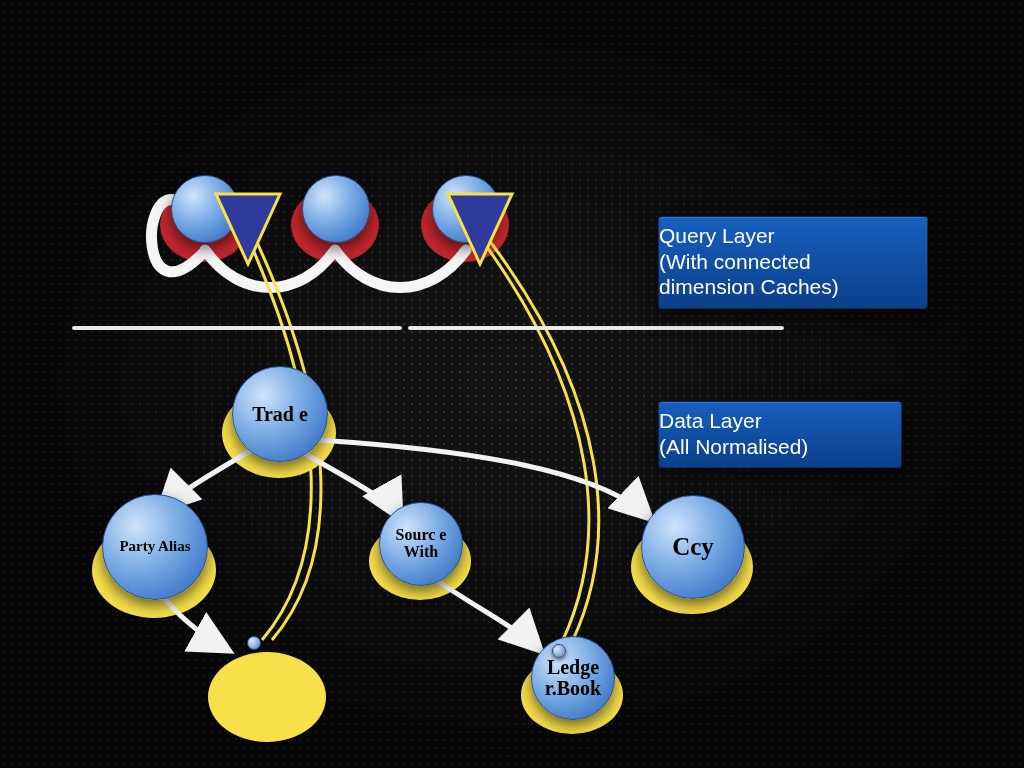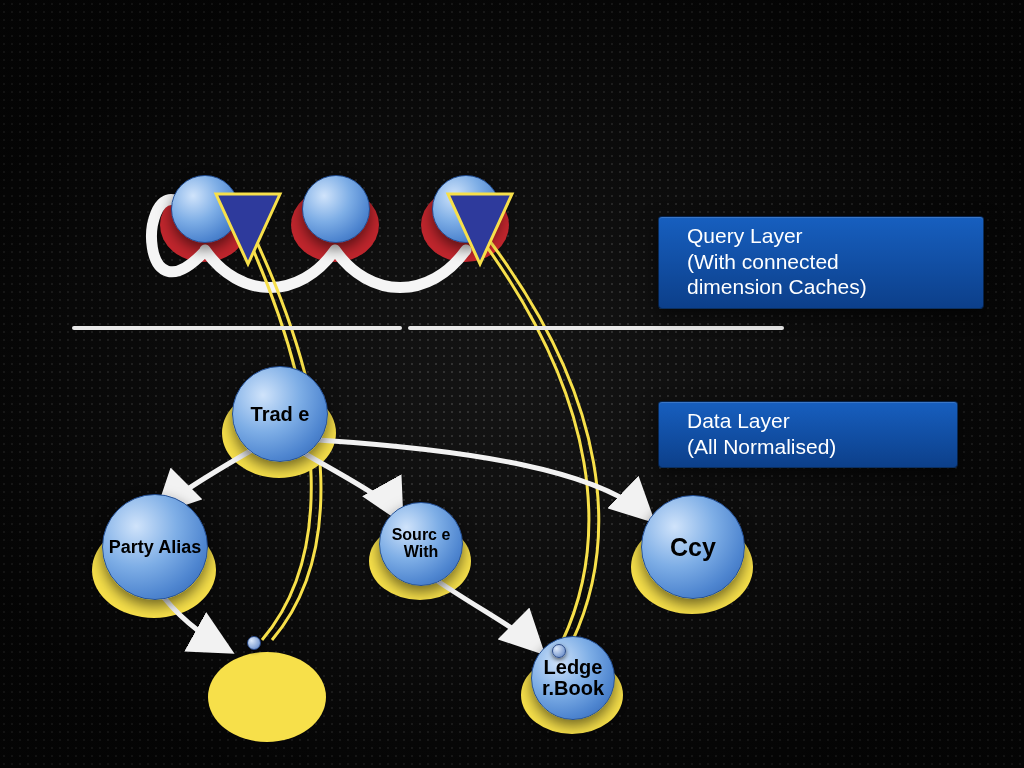--- a/index.html
+++ b/index.html
@@ -43,21 +43,21 @@
     top: 0; left: 0;
     width: 1024px; height: 768px;
     pointer-events: none;
   }
   .label-box {
     position: absolute;
     background: linear-gradient(#175fbf, #0c3f8a);
     color: #fff;
     font-size: 21px;
     line-height: 1.22;
-    padding: 6px 28px 8px;
+    padding: 6px 0 8px;
     border-radius: 4px;
     box-shadow:
       inset 0 1px 0 rgba(255,255,255,0.15),
       0 6px 18px rgba(0,0,0,0.55);
     border: 1px solid rgba(0,0,0,0.5);
     white-space: pre-line;
   }
   .lbl-query { left: 658px; top: 216px; width: 268px; }
   .lbl-data  { left: 658px; top: 353px; width: 242px; margin-top: 48px; }
 
@@ -79,32 +79,33 @@
     color: #000;
     font-weight: 700;
     display: flex;
     align-items: center;
     justify-content: center;
     text-align: center;
   }
   .sphere .txt {
     line-height: 1.05;
     padding: 2px;
+    font-family: Liberation Serif, serif;
   }
 
   
   .q1 { left: 171px; top: 175px; width: 66px; height: 66px; }
   .q2 { left: 302px; top: 175px; width: 66px; height: 66px; }
   .q3 { left: 432px; top: 175px; width: 66px; height: 66px; }
 
   
   .trade { left: 232px; top: 366px; width: 94px; height: 94px; font-size: 20px; }
 
   
-  .partyalias { left: 102px; top: 494px; width: 104px; height: 104px; font-size: 18px; }
+  .partyalias { left: 102px; top: 494px; width: 104px; height: 104px; font-size: 15px; }
   .sourcebook { left: 379px; top: 502px; width: 82px;  height: 82px;  font-size: 16px; }
   .ccy        { left: 641px; top: 495px; width: 102px; height: 102px; font-size: 25px; text-align: right; }
 
   
   .party      { left: 218px; top: 627px; width: 98px;  height: 98px;  font-size: 22px; }
   .ledger     { left: 531px; top: 636px; width: 82px;  height: 82px;  font-size: 20px; }
 
   
   .arc {
     position: absolute;

